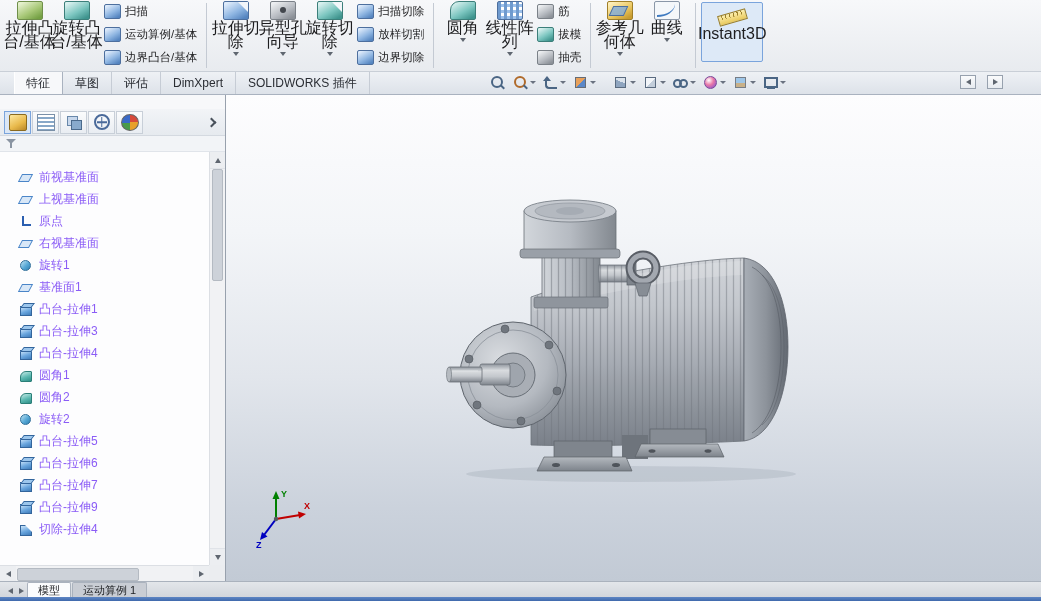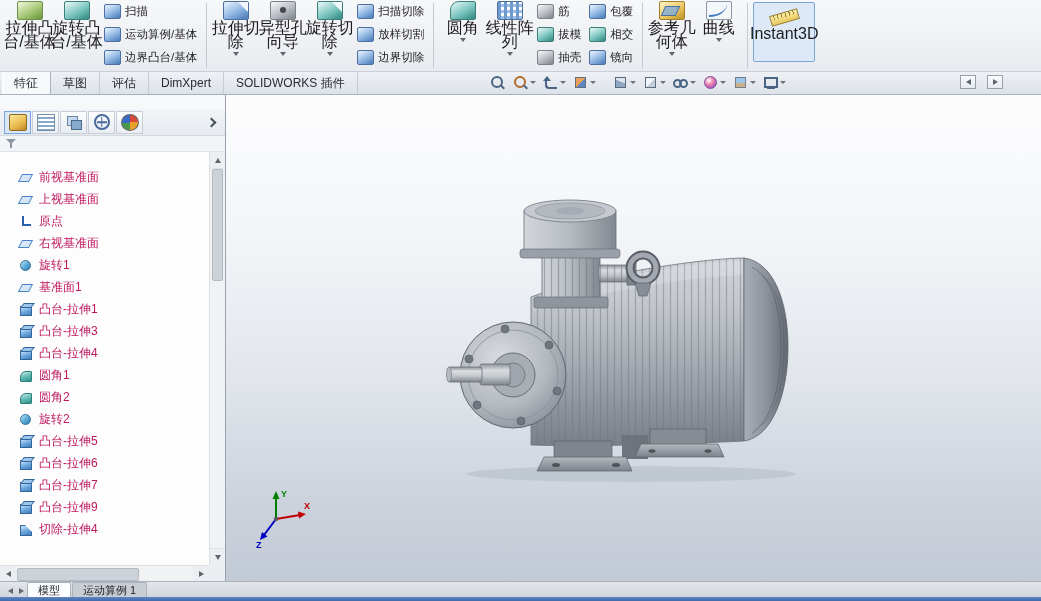--- a/index.html
+++ b/index.html
@@ -30,21 +30,21 @@
   .i-refgeo::after{content:"";position:absolute;left:3px;top:4px;width:13px;height:8px;transform:skewX(-25deg);background:rgba(120,170,230,.75);border:1px solid #4d6f9e}
   .i-curve{background:#f4f7fa;border:1px solid #8a97a8}
   .i-curve::after{content:"";position:absolute;left:2px;top:2px;width:18px;height:11px;border-bottom:2.5px solid #3f7ac0;border-radius:0 0 100% 0}
   .rlbtn.instant{width:62px;height:60px;margin-top:2px;border:1px solid #7aa4dc;background:#dde9f7;border-radius:2px;justify-content:flex-start;box-sizing:border-box}
   .i-i3d{width:32px;height:22px;position:relative;border:none;background:transparent}
   .i-i3d::before{content:"";position:absolute;left:2px;top:8px;width:27px;height:9px;background:linear-gradient(#fdf0b0,#e8c85a);border:1px solid #9a7f2a;transform:rotate(-16deg)}
   .i-i3d::after{content:"";position:absolute;left:5px;top:9px;width:22px;height:4px;background:repeating-linear-gradient(90deg,#9a7f2a 0 1px,transparent 1px 4px);transform:rotate(-16deg)}
 
   
   .tabrow{position:relative;height:23px;background:linear-gradient(#eef1f5,#dde2e9);border-bottom:1px solid #a9b2bf;box-sizing:border-box}
-  .tabs{position:absolute;left:2px;top:0;height:22px;display:flex}
+  .tabs{position:absolute;left:14px;top:0;height:22px;display:flex}
   .tab{padding:0 12px;display:flex;align-items:center;font-size:12px;color:#2a2d33;border-right:1px solid #c6ccd5;cursor:default}
   .tab.active{background:#f7f8fa;border-right:1px solid #a9b2bf;box-shadow:1px 0 0 #fff inset}
   .hud{position:absolute;left:486px;top:2px;display:flex;align-items:center}
   .hbtn{display:flex;align-items:center;padding:0 3px;gap:1px}
   .hgap{width:10px}
   .hchev{width:0;height:0;border-left:3px solid transparent;border-right:3px solid transparent;border-top:3.5px solid #6a7280}
   .hicon{width:17px;height:17px;position:relative;flex:none}
   .h-zoomfit::before,.h-zoomarea::before{content:"";position:absolute;left:2px;top:2px;width:8px;height:8px;border:2px solid #4a6584;border-radius:50%}
   .h-zoomfit::after,.h-zoomarea::after{content:"";position:absolute;left:11px;top:12px;width:5px;height:2px;background:#4a6584;transform:rotate(45deg)}
   .h-zoomarea::before{border-color:#b06a2a}
@@ -83,21 +83,21 @@
   .pi-dimx::before{content:"";position:absolute;left:50%;top:1px;bottom:1px;width:1.5px;background:#4a6a9a;transform:translateX(-50%)}
   .pi-dimx::after{content:"";position:absolute;top:50%;left:1px;right:1px;height:1.5px;background:#4a6a9a;transform:translateY(-50%)}
   .pi-display{border-radius:50%;border:1px solid #666;background:conic-gradient(#d84a3a 0 25%,#e8a02a 25% 50%,#4a9a4a 50% 75%,#3a6ac8 75% 100%)}
   .pfilter{height:16px;display:flex;align-items:center;padding-left:6px;background:#f2f4f7;border-bottom:1px solid #e0e4ea;box-sizing:border-box}
   .funnel-icon{width:11px;height:11px;position:relative}
   .funnel-icon::before{content:"";position:absolute;left:0;top:1px;border-left:5px solid transparent;border-right:5px solid transparent;border-top:5px solid #8a94a2}
   .funnel-icon::after{content:"";position:absolute;left:4px;top:5px;width:2px;height:5px;background:#8a94a2}
 
   .tree{position:absolute;top:57px;left:0;right:16px;bottom:16px;background:#fdfdfe;overflow:hidden;padding-top:14px;box-sizing:border-box}
   .titem{height:22px;display:flex;align-items:center;padding-left:18px;cursor:default;white-space:nowrap}
-  .titem span.lbl{font-size:12px;color:#be185d}
+  .titem span.lbl{font-size:12px;color:#8b5cf6}
   .ti{width:15px;height:15px;position:relative;margin-right:6px;flex:none}
   .ti.plane::before{content:"";position:absolute;left:2px;top:4px;width:9px;height:6px;transform:skewX(-28deg);background:rgba(170,205,240,.45);border:1px solid #4a85c8}
   .ti.origin::before{content:"";position:absolute;left:4px;top:2px;width:2px;height:10px;background:#2b5fb0}
   .ti.origin::after{content:"";position:absolute;left:4px;top:10px;width:9px;height:2px;background:#2b5fb0}
   .ti.revolve::before{content:"";position:absolute;inset:2px;border-radius:50%;background:linear-gradient(135deg,#bfe3f2,#56a8d6 55%,#2f7fb0);border:1px solid #2f6f9a}
   .ti.boss::before{content:"";position:absolute;left:2px;top:4px;width:10px;height:8px;background:linear-gradient(160deg,#cfe6fa,#6aa6de 55%,#3f7cba);border:1px solid #33659c}
   .ti.boss::after{content:"";position:absolute;left:4px;top:1px;width:9px;height:3px;background:#9cc6ec;border:1px solid #33659c;transform:skewX(-38deg)}
   .ti.fillet::before{content:"";position:absolute;left:2px;top:3px;width:10px;height:9px;border-radius:6px 1px 1px 1px;background:linear-gradient(160deg,#c9ece9,#5bb8b0 55%,#2f8f88);border:1px solid #2b7f78}
   .ti.cut::before{content:"";position:absolute;left:2px;top:3px;width:10px;height:9px;background:linear-gradient(160deg,#cfe6fa,#6aa6de 55%,#3f7cba);border:1px solid #33659c}
   .ti.cut::after{content:"";position:absolute;right:1px;top:3px;border-style:solid;border-width:0 7px 7px 0;border-color:transparent #fdfdfe transparent transparent}
@@ -215,34 +215,20 @@
           <span class="sicon v-gray"></span>
           <span>筋</span>
         </div>
         <div class="rsbtn">
           <span class="sicon v-teal"></span>
           <span>拔模</span>
         </div>
         <div class="rsbtn">
           <span class="sicon v-gray"></span>
           <span>抽壳</span>
-        </div>
-      </div>
-      <div class="rsstack">
-        <div class="rsbtn">
-          <span class="sicon v-blue"></span>
-          <span>包覆</span>
-        </div>
-        <div class="rsbtn">
-          <span class="sicon v-teal"></span>
-          <span>相交</span>
-        </div>
-        <div class="rsbtn">
-          <span class="sicon v-blue"></span>
-          <span>镜向</span>
         </div>
       </div>
     </div>
 
     <div class="rsep"></div>
 
     <div class="rgroup">
       <div class="rlbtn">
         <span class="bicon v-gold i-refgeo"></span>
         <span class="rl1">参考几</span>

